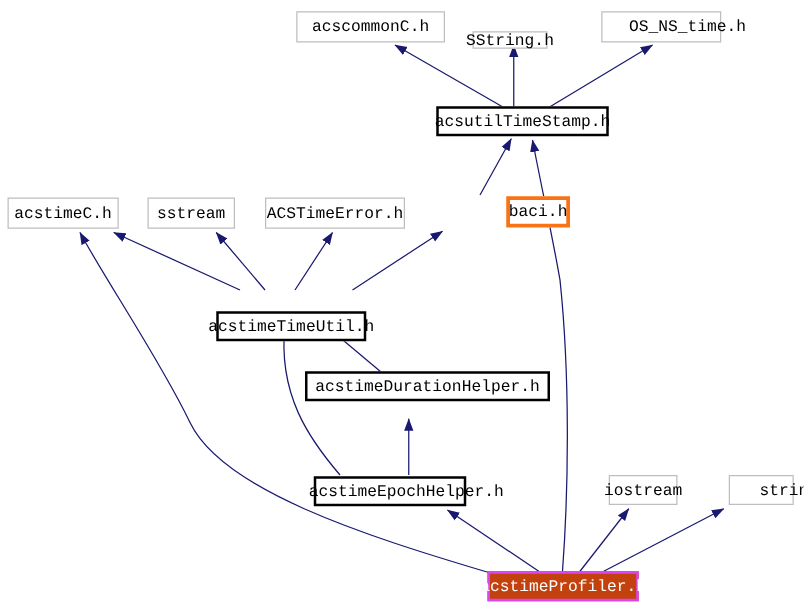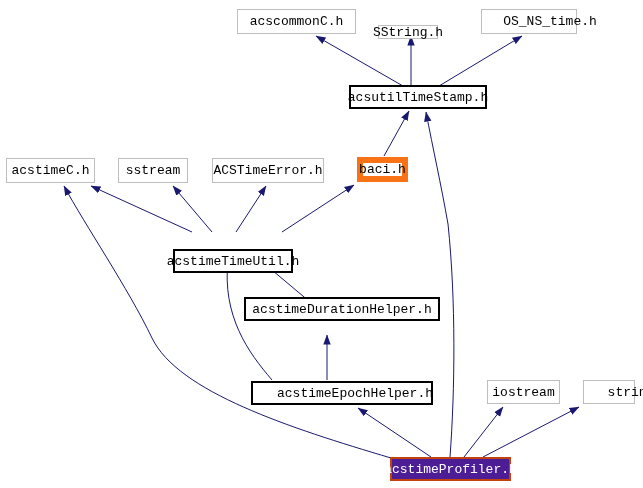--- a/index.html
+++ b/index.html
@@ -24,24 +24,24 @@
     color: #000000;
     font-size: 13px;
     display: flex;
     align-items: center;
     justify-content: center;
     white-space: nowrap;
     cursor: pointer;
     font-family: Liberation Mono, monospace;
   }
   .node.documented { border: 2px solid #000000; }
-  .node.highlight  { border: 6px solid #f97316; }
+  .node.highlight  { border: 3px solid #f97316; margin-left: 48px; }
   .node.main {
-    background: #4c1d95;
-    border: 2px solid #c2410c;
+    background: #c2410c;
+    border: 2px solid #d946ef;
     color: #ffffff;
     cursor: default;
   }
 </style>
 </head>
 <body>
 
 <div id="canvas">
   <svg id="edge-layer" viewBox="0 0 643 488" xmlns="http://www.w3.org/2000/svg">
     <defs>
@@ -72,18 +72,18 @@
       <div class="node external" style="left: 237px; top: 9px; width: 119px; height: 25px;">acscommonC.h</div>
       <div class="node external" style="left: 378px; top: 9px; width: 60px; height: 14px; margin-top: 16px;">SString.h</div>
       <div class="node external" style="left: 481px; top: 9px; width: 96px; height: 25px; padding-left: 42px;">OS_NS_time.h</div>
       <div class="node documented" style="left: 349px; top: 85px; width: 138px; height: 24px;">acsutilTimeStamp.h</div>
       <div class="node external" style="left: 6px; top: 158px; width: 89px; height: 25px;">acstimeC.h</div>
       <div class="node external" style="left: 118px; top: 158px; width: 70px; height: 25px;">sstream</div>
       <div class="node external" style="left: 212px; top: 158px; width: 112px; height: 25px;">ACSTimeError.h</div>
       <div class="node highlight" style="left: 357px; top: 157px; width: 51px; height: 25px;">baci.h</div>
       <div class="node documented" style="left: 173px; top: 249px; width: 120px; height: 24px;">acstimeTimeUtil.h</div>
       <div class="node documented" style="left: 244px; top: 297px; width: 196px; height: 24px;">acstimeDurationHelper.h</div>
-      <div class="node documented" style="left: 251px; top: 381px; width: 182px; height: 24px; padding-left: 26px;">acstimeEpochHelper.h</div>
-      <div class="node external" style="left: 487px; top: 380px; width: 73px; height: 24px;">iostream</div>
+      <div class="node documented" style="left: 251px; top: 381px; width: 122px; height: 24px; padding-left: 26px;">acstimeEpochHelper.h</div>
+      <div class="node external" style="left: 487px; top: 380px; width: 55px; height: 24px;">iostream</div>
       <div class="node external" style="left: 583px; top: 380px; width: 52px; height: 24px; padding-left: 44px;">string</div>
       <div class="node main" style="left: 390px; top: 457px; width: 121px; height: 24px;">acstimeProfiler.h</div>
     </div>
 </div>
 
 </body></html>

